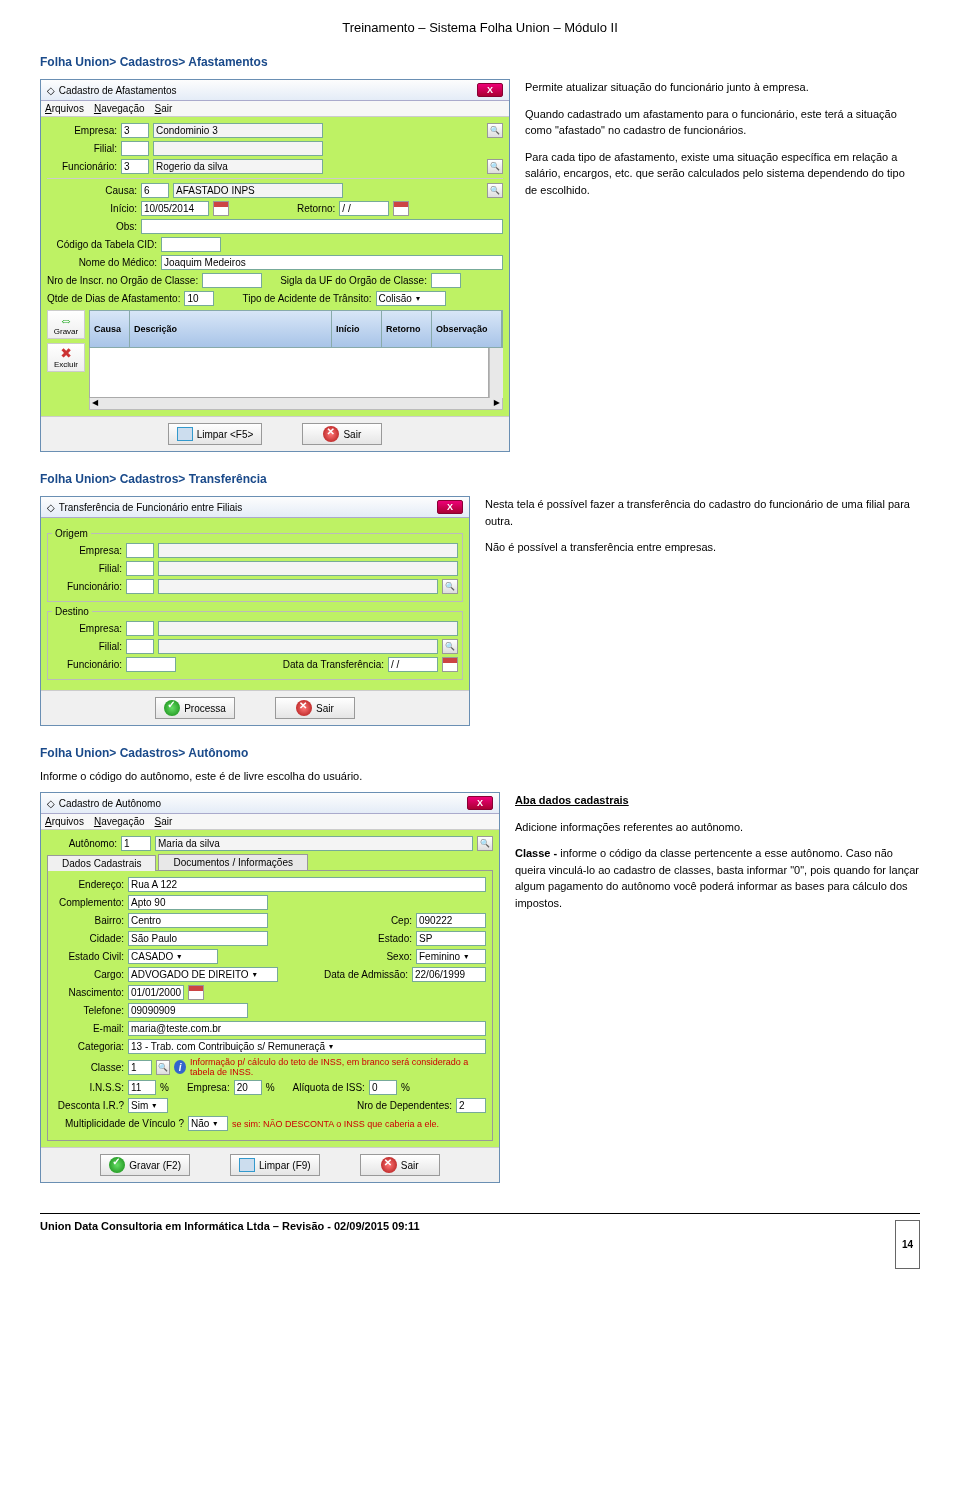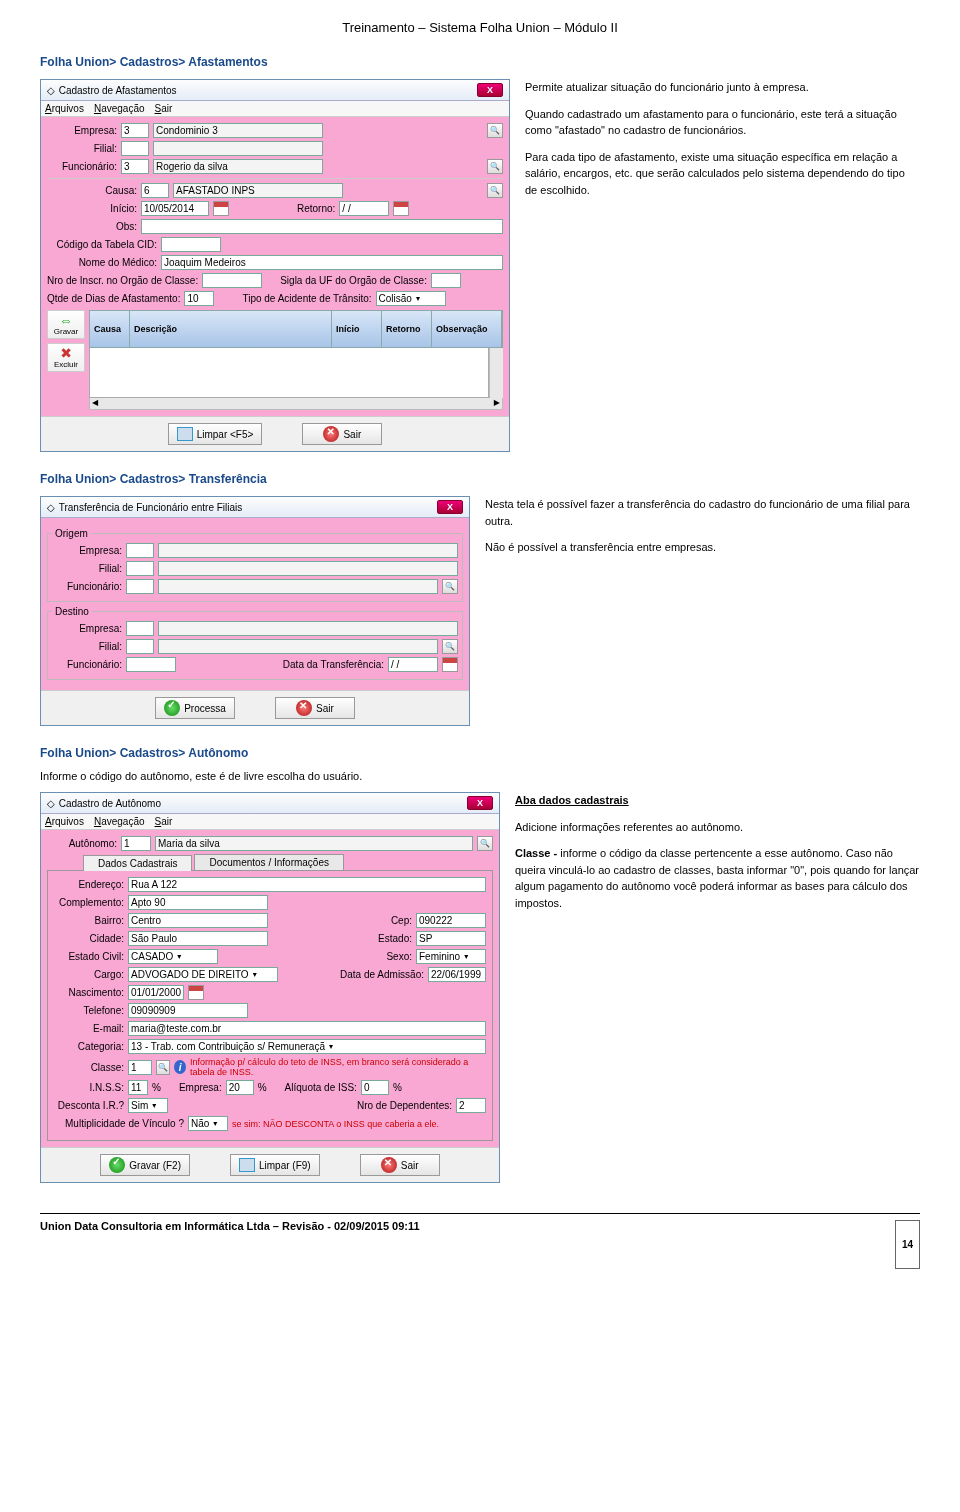--- a/index.html
+++ b/index.html
@@ -12,21 +12,21 @@
   .desc .u { text-decoration: underline; font-weight: bold; }
   .desc b { font-weight: bold; }
 
   
   .win { border: 1px solid #6a8fb3; background: #f0f0f0; font-size: 10px; color: #000; }
   .win-title { background: linear-gradient(#fdfdfd,#e4ecf7); border-bottom: 1px solid #aac; padding: 3px 6px; display: flex; align-items: center; gap: 4px; }
   .win-title .t { flex: 1; }
   .win-title .x { width: 26px; height: 14px; background: linear-gradient(#e07,#a03); border: 1px solid #803; border-radius: 2px; color: #fff; text-align: center; line-height: 12px; font-weight: bold; font-size: 9px; }
   .menubar { background: #f7f7f7; border-bottom: 1px solid #ccc; padding: 2px 4px; display: flex; gap: 10px; }
   .menubar span u { text-decoration: underline; }
-  .form-area { background: #f9a8d4; padding: 6px; }
+  .form-area { background: #bef264; padding: 6px; }
   .frow { display: flex; align-items: center; gap: 4px; margin-bottom: 3px; }
   .lbl { text-align: right; min-width: 70px; }
   .inp { border: 1px solid #7a9; background: #fff; height: 15px; padding: 0 2px; font-size: 10px; }
   .inp.ro { background: #f4f4f4; }
   .sbtn { width: 16px; height: 15px; border: 1px solid #999; background: linear-gradient(#fff,#ddd); display: inline-flex; align-items: center; justify-content: center; font-size: 8px; }
   .cal { width: 16px; height: 15px; border: 1px solid #999; background: #fff; display:inline-block; position:relative; }
   .cal::before{content:"";position:absolute;top:0;left:0;right:0;height:5px;background:#c44;}
   fieldset { border: 1px solid #bbb; margin: 4px 0; padding: 4px; }
   legend { font-size: 10px; padding: 0 3px; }
   .grid-head { background: linear-gradient(#d8e6f7,#a8c4e8); display: flex; border: 1px solid #8aa; }
@@ -39,21 +39,21 @@
   .btnbar { display:flex; justify-content:center; gap:40px; border-top:1px solid #ccc; padding:6px; background:#f0f0f0;}
   .bbtn { border:1px solid #999; background:linear-gradient(#fff,#e5e5e5); padding:2px 8px; display:flex; align-items:center; gap:4px; font-size:10px; min-width:80px; justify-content:center;}
   .bbtn .ic{width:16px;height:16px;display:inline-block;border-radius:50%;}
   .ic-ok{background:radial-gradient(#6d6,#181);position:relative;}
   .ic-ok::after{content:"✓";color:#fff;position:absolute;left:3px;top:-1px;font-weight:bold;}
   .ic-x{background:radial-gradient(#f77,#a11);position:relative;}
   .ic-x::after{content:"✕";color:#fff;position:absolute;left:3px;top:0;font-weight:bold;}
   .ic-sq{width:16px;height:14px;border:1px solid #39c;background:#cde;}
   .tabbar { display:flex; border-bottom:1px solid #999;}
   .tab{ border:1px solid #999; border-bottom:none; padding:2px 14px; background:#e8e8e8; font-size:10px; margin-right:2px;}
-  .tab.active{background:#f0f0f0; font-weight:normal; position:relative; top:1px;margin-left:36px;}
+  .tab.active{background:#f0f0f0; font-weight:normal; position:relative; top:1px;}
   .combo { border:1px solid #7a9; background:#fff; height:15px; padding:0 2px; font-size:10px; display:inline-flex; align-items:center;}
   .combo::after{content:"▾"; margin-left:4px; font-size:8px;}
   .info-ic{width:14px;height:14px;border-radius:50%;background:#36c;color:#fff;display:inline-flex;align-items:center;justify-content:center;font-style:italic;font-weight:bold;font-size:10px;}
   .redtxt{color:#c00;font-size:9px;}
   .scrolly{width:14px;background:#e8e8e8;border-left:1px solid #bbb;}
   .footer{margin-top:30px;border-top:1px solid #000;padding-top:6px;display:flex;justify-content:space-between;font-size:11px;font-weight:bold;}
   .pgnum{border:1px solid #666;padding:18px 6px;font-size:10px;}
 </style>
 </head>
 <body>
@@ -305,21 +305,21 @@
             <span class="combo" style="width:90px">CASADO</span>
           <span style="flex:1"></span>
             <span>Sexo:</span>
             <span class="combo" style="width:70px">Feminino</span>
           </div>
         <div class="frow">
             <span class="lbl">Cargo:</span>
             <span class="combo" style="width:150px">ADVOGADO DE DIREITO</span>
           <span style="flex:1"></span>
             <span>Data de Admissão:</span>
-            <input class="inp" style="width: 58px;" value="22/06/1999">
+            <input class="inp" style="width: 74px;" value="22/06/1999">
           </div>
         <div class="frow">
             <span class="lbl">Nascimento:</span>
             <input class="inp" style="width: 56px;" value="01/01/2000">
             <span class="cal"></span>
           </div>
         <div class="frow">
             <span class="lbl">Telefone:</span>
             <input class="inp" style="width: 120px;" value="09090909">
           </div>
@@ -333,21 +333,21 @@
           </div>
         <div class="frow">
             <span class="lbl">Classe:</span>
             <input class="inp" style="width: 24px;" value="1">
             <span class="sbtn">🔍</span>
           <span class="info-ic">i</span>
             <span class="redtxt">Informação p/ cálculo do teto de INSS, em branco será considerado a tabela de INSS.</span>
           </div>
         <div class="frow">
             <span class="lbl">I.N.S.S:</span>
-            <input class="inp" style="width: 20px;" value="11">
+            <input class="inp" style="width: 28px;" value="11">
             <span>%</span>
           <span style="width:10px"></span>
             <span>Empresa:</span>
             <input class="inp" style="width: 28px;" value="20">
             <span>%</span>
           <span style="width:10px"></span>
             <span>Alíquota de ISS:</span>
             <input class="inp" style="width: 28px;" value="0">
             <span>%</span>
           </div>

